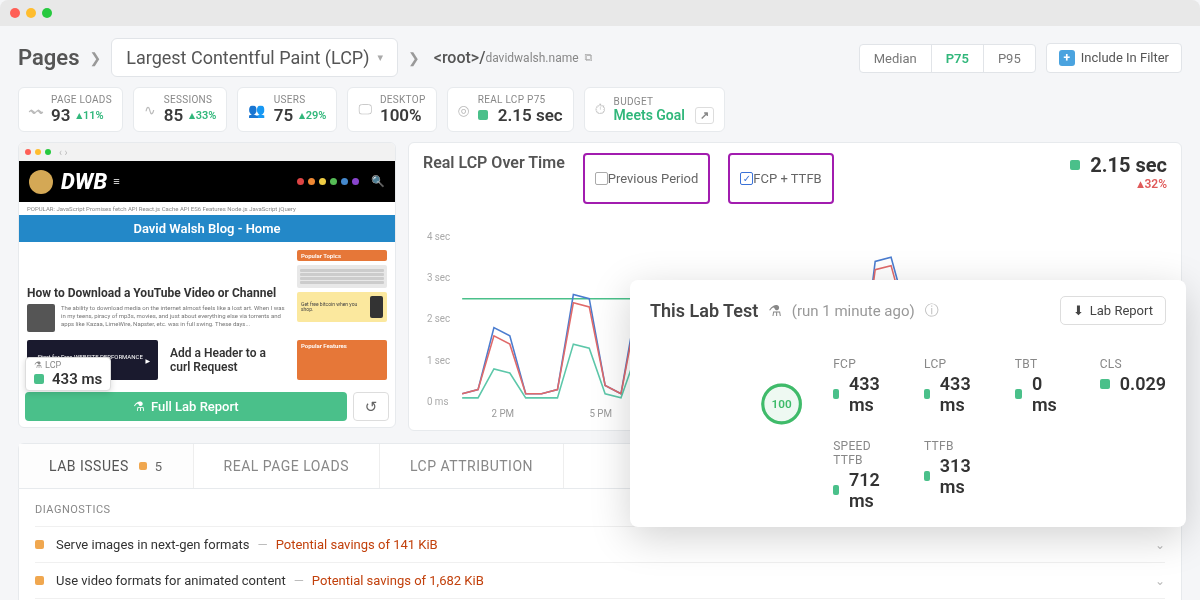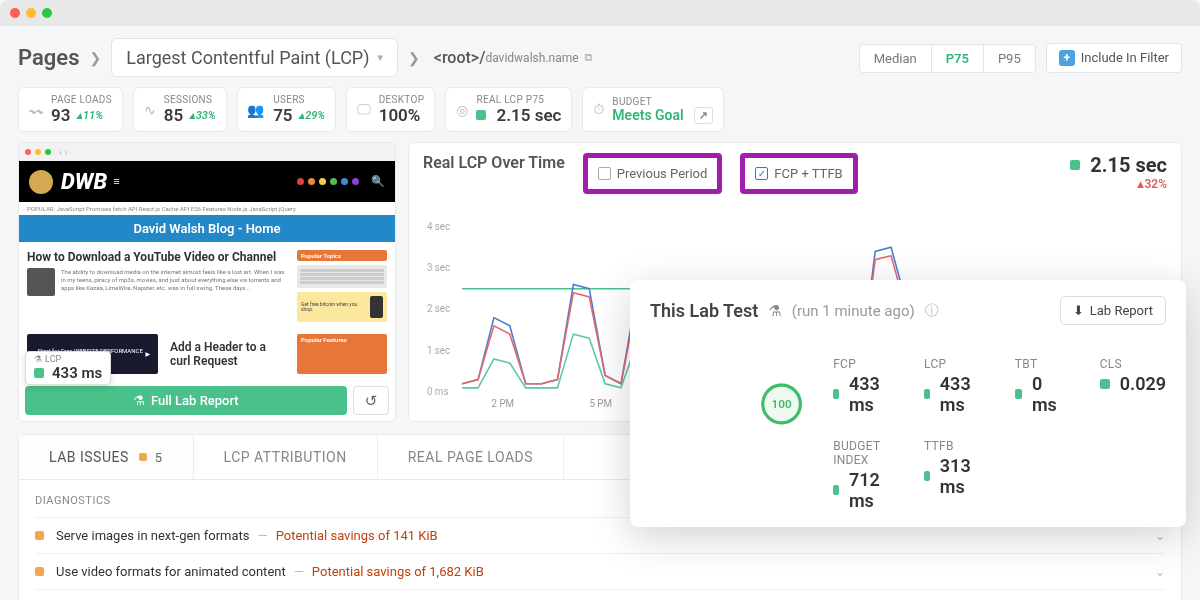--- a/index.html
+++ b/index.html
@@ -25,21 +25,21 @@
 .filter-btn { background: #fff; border: 1px solid #e1e4e8; border-radius: 4px; padding: 6px 12px; font-size: 13px; color: #555; display: flex; align-items: center; gap: 6px; cursor: pointer; }
 .filter-btn .plus { background: #4aa3df; color: #fff; border-radius: 3px; width: 16px; height: 16px; display: inline-flex; align-items: center; justify-content: center; font-size: 12px; font-weight: bold; }
 
 .stats-row { display: flex; padding: 4px 18px 10px; gap: 10px; }
 .stat-card { background: #fff; border: 1px solid #e7eaed; border-radius: 6px; padding: 6px 10px; display: flex; align-items: center; gap: 8px; }
 .stat-icon { color: #bbb; font-size: 14px; }
 .stat-body { display: flex; flex-direction: column; }
 .stat-label { font-size: 10px; color: #888; letter-spacing: 0.3px; }
 .stat-value { font-size: 17px; font-weight: 600; color: #3a3a3a; display: flex; align-items: center; gap: 6px; }
 .stat-delta { font-size: 11px; font-weight: 600; }
-.up { color: #31b77b; font-style: italic; } .up::before { content: "▴"; margin-right: 1px; }
+.up { color: #31b77b; } .up::before { content: "▴"; margin-right: 1px; }
 .sq { display: inline-block; width: 10px; height: 10px; border-radius: 2px; margin-right: 4px; }
 .sq.green { background: #4ac08a; }
 .sq.orange { background: #f0a74f; }
 .budget-link { color: #31b77b; font-weight: 600; font-size: 14px; }
 .budget-ext { color: #888; border: 1px solid #ddd; border-radius: 3px; padding: 1px 4px; font-size: 11px; margin-left: 4px; }
 
 .main { display: flex; gap: 12px; padding: 0 18px; }
 .left-col { width: 378px; display: flex; flex-direction: column; }
 .preview-card { background: #fff; border: 1px solid #e7eaed; border-radius: 6px; overflow: hidden; }
 .preview-chrome { background: #f2f2f2; height: 18px; display: flex; align-items: center; padding: 0 6px; gap: 4px; }
@@ -48,21 +48,21 @@
 .preview-chrome .nav { color: #bbb; font-size: 10px; margin-left: 4px; }
 .dwb-top { background: #000; padding: 8px 10px; display: flex; align-items: center; gap: 8px; }
 .dwb-logo { color: #fff; font-size: 22px; font-weight: 800; font-style: italic; display: flex; align-items: center; gap: 4px; }
 .tiger { width: 24px; height: 24px; background: #d4a855; border-radius: 50%; position: relative; }
 .dwb-nav { display: flex; gap: 4px; margin-left: auto; }
 .dwb-nav span { width: 7px; height: 7px; border-radius: 50%; }
 .dwb-search { color: #888; font-size: 11px; margin-left: 4px; }
 .popular-bar { background: #fff; font-size: 6px; color: #888; padding: 3px 8px; }
 .dwb-banner { background: #2388c8; color: #fff; text-align: center; padding: 6px; font-size: 13px; font-weight: 600; }
 .dwb-content { display: flex; padding: 8px; gap: 8px; background: #fff; }
-.dwb-article { flex: 1; }
+.dwb-article { flex: 1; margin-top: 36px; }
 .dwb-article h3 { font-size: 12px; color: #333; font-weight: 700; line-height: 1.2; }
 .dwb-article p { font-size: 6px; color: #777; margin-top: 4px; line-height: 1.3; }
 .dwb-thumb { width: 28px; height: 28px; background: #555; border-radius: 2px; float: left; margin: 4px 6px 0 0; }
 .dwb-side { width: 90px; }
 .dwb-side-box { background: #e8e8e8; border-radius: 2px; padding: 3px; margin-bottom: 4px; }
 .dwb-side-box.orange { background: #e67738; color: #fff; font-size: 6px; font-weight: 600; padding: 2px 4px; }
 .dwb-side-box .lines { height: 3px; background: #ccc; margin: 1px 0; border-radius: 1px; }
 .dwb-side-box.yellow { background: #fbe89e; display: flex; align-items: center; gap: 4px; padding: 4px; }
 .dwb-side-box.yellow .txt { font-size: 5px; color: #444; line-height: 1.1; }
 .dwb-side-box.yellow .phone { width: 14px; height: 22px; background: #333; border-radius: 2px; }
@@ -74,21 +74,21 @@
 .lcp-badge .lbl { font-size: 9px; color: #888; display: flex; align-items: center; gap: 3px; }
 .lcp-badge .val { font-size: 15px; font-weight: 600; color: #333; display: flex; align-items: center; gap: 4px; }
 .preview-wrap { position: relative; }
 .full-report-row { display: flex; gap: 6px; padding: 6px; }
 .full-report-btn { flex: 1; background: #4ac08a; color: #fff; border-radius: 4px; padding: 7px; font-size: 13px; font-weight: 500; text-align: center; cursor: pointer; display: flex; align-items: center; justify-content: center; gap: 6px; }
 .history-btn { width: 36px; background: #fff; border: 1px solid #ddd; border-radius: 4px; display: flex; align-items: center; justify-content: center; color: #666; cursor: pointer; font-size: 15px; }
 
 .right-col { flex: 1; background: #fff; border: 1px solid #e7eaed; border-radius: 6px; padding: 10px 14px; }
 .chart-header { display: flex; align-items: flex-start; gap: 18px; margin-bottom: 6px; }
 .chart-title { font-size: 16px; font-weight: 600; color: #555; }
-.chk { display: flex; align-items: center; gap: 6px; font-size: 13px; color: #666; border: 5px solid #a21caf; border-radius: 4px; padding: 8px 10px; cursor: pointer; }
+.chk { display: flex; align-items: center; gap: 0; font-size: 13px; color: #666; border: 2px solid #a21caf; border-radius: 4px; padding: 16px 10px; cursor: pointer; }
 .chk .box { width: 13px; height: 13px; border: 1.5px solid #aaa; border-radius: 2px; display: inline-flex; align-items: center; justify-content: center; font-size: 10px; }
 .chk.on .box { border-color: #3a72d8; color: #3a72d8; }
 .chart-header-right { margin-left: auto; text-align: right; }
 .big-value { font-size: 20px; font-weight: 700; color: #333; display: flex; align-items: center; gap: 6px; justify-content: flex-end; }
 .delta-red { font-size: 12px; color: #e05a5a; font-weight: 600; }
 .delta-red::before { content: "▴"; margin-right: 1px; }
 .chart-area { position: relative; height: 210px; }
 .chart-svg { width: 100%; height: 100%; }
 .y-label { font-size: 10px; fill: #aaa; }
 .x-label { font-size: 10px; fill: #999; }
@@ -336,24 +336,24 @@
 
 <div class="tabs-row">
   <div class="tab active">
     <span>LAB ISSUES</span>
     <span class="count">
         <span class="sq orange"></span>
         <span>5</span>
       </span>
   </div>
   <div class="tab">
+      <span>REAL PAGE LOADS</span>
+    </div>
+  <div class="tab">
       <span>LCP ATTRIBUTION</span>
-    </div>
-  <div class="tab">
-      <span>REAL PAGE LOADS</span>
     </div>
 </div>
 
 <div class="diagnostics">
   <div class="diag-title">DIAGNOSTICS</div>
   <div class="diag-row">
     <span class="sq orange"></span>
     <span>Serve images in next-gen formats</span>
     <span class="diag-dash">—</span>
     <span class="diag-savings">Potential savings of 141 KiB</span>
@@ -425,21 +425,21 @@
             </div>
           </div>
         <div class="metric-item">
             <div class="ml">CLS</div>
             <div class="mv">
               <span class="sq green"></span>
               <span>0.029</span>
             </div>
           </div>
         <div class="metric-item">
-            <div class="ml">BUDGET INDEX</div>
+            <div class="ml">SPEED TTFB</div>
             <div class="mv">
               <span class="sq green"></span>
               <span>712 ms</span>
             </div>
           </div>
         <div class="metric-item">
             <div class="ml">TTFB</div>
             <div class="mv">
               <span class="sq green"></span>
               <span>313 ms</span>

